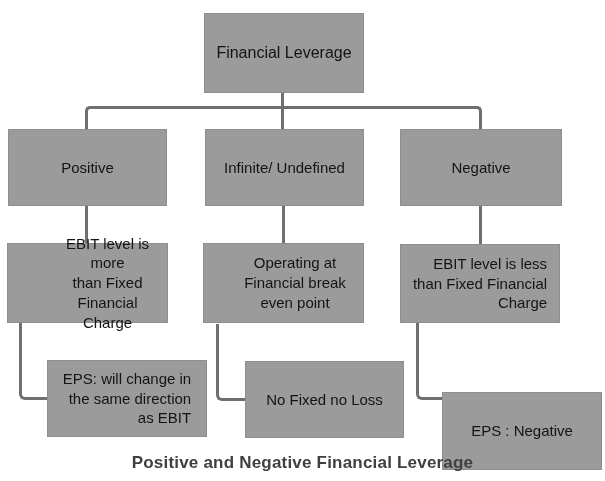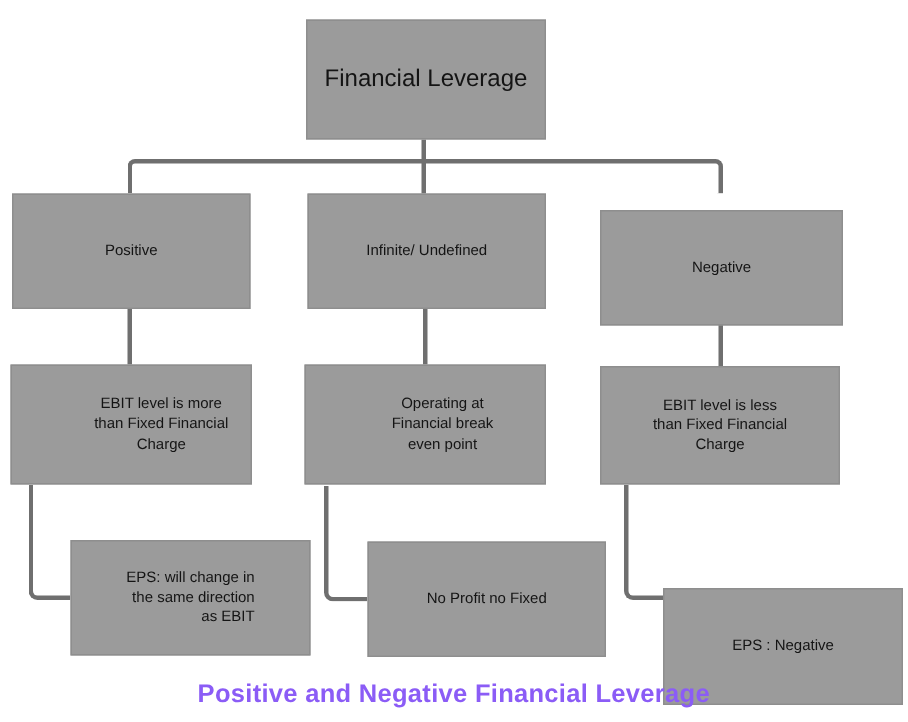--- a/index.html
+++ b/index.html
@@ -18,35 +18,35 @@
   .node {
     position: absolute;
     background: #9b9b9b;
     border: 1px solid #8e8e8e;
     box-sizing: border-box;
     display: flex;
     align-items: center;
     justify-content: center;
     text-align: center;
     color: #141414;
-    font-size: 10px;
+    font-size: 15px;
     line-height: 1.32;
   }
   .node .label {
     white-space: pre-line;
     padding: 2px 4px;
   }
   
   .n-root         { left: 204px; top: 13px;  width: 160px; height: 80px; font-size: 16px; }
   .n-positive     { left: 8px;   top: 129px; width: 159px; height: 77px; }
   .n-infinite     { left: 205px; top: 129px; width: 159px; height: 77px; }
-  .n-negative     { left: 400px; top: 129px; width: 162px; height: 77px; margin-top: 11px; }
+  .n-negative     { left: 400px; top: 129px; width: 162px; height: 77px; }
   .n-ebit-more    { left: 7px;   top: 243px; width: 161px; height: 80px; padding-left: 40px; }
   .n-operating    { left: 203px; top: 243px; width: 161px; height: 80px; padding-left: 23px; }
-  .n-ebit-less    { left: 400px; top: 244px; width: 160px; height: 79px; }
+  .n-ebit-less    { left: 400px; top: 244px; width: 160px; height: 79px; text-align: right; }
   .n-eps-change   { left: 47px;  top: 360px; width: 160px; height: 77px; text-align: right; }
   .n-no-profit    { left: 245px; top: 361px; width: 159px; height: 77px; }
   .n-eps-negative { left: 442px; top: 360px; width: 160px; height: 78px; margin-top: 32px; }
 
   
   .vline {
     position: absolute;
     width: 3px;
     background: #6f6f6f;
   }
@@ -82,21 +82,21 @@
   .elbow-right { left: 416px; top: 323px; width: 26px; height: 77px; }
 
   .caption {
     position: absolute;
     left: 0;
     top: 453px;
     width: 605px;
     text-align: center;
     font-size: 17px;
     font-weight: 700;
-    color: #8b5cf6;
+    color: #404040;
     letter-spacing: 0.2px;
   }
 </style>
 </head>
 <body>
 
 <div class="canvas">
 
   <div class="vline v-trunk"></div>
   <div class="bracket bracket-left"></div>
@@ -137,21 +137,21 @@
 than Fixed Financial
 Charge</span>
   </div>
 
   <div class="node n-eps-change">
     <span class="label">EPS: will change in
 the same direction
 as EBIT</span>
   </div>
   <div class="node n-no-profit">
-    <span class="label">No Profit no Fixed</span>
+    <span class="label">No Fixed no Loss</span>
   </div>
   <div class="node n-eps-negative">
     <span class="label">EPS : Negative</span>
   </div>
 
   <div class="caption">Positive and Negative Financial Leverage</div>
 
 </div>
 
 </body></html>

